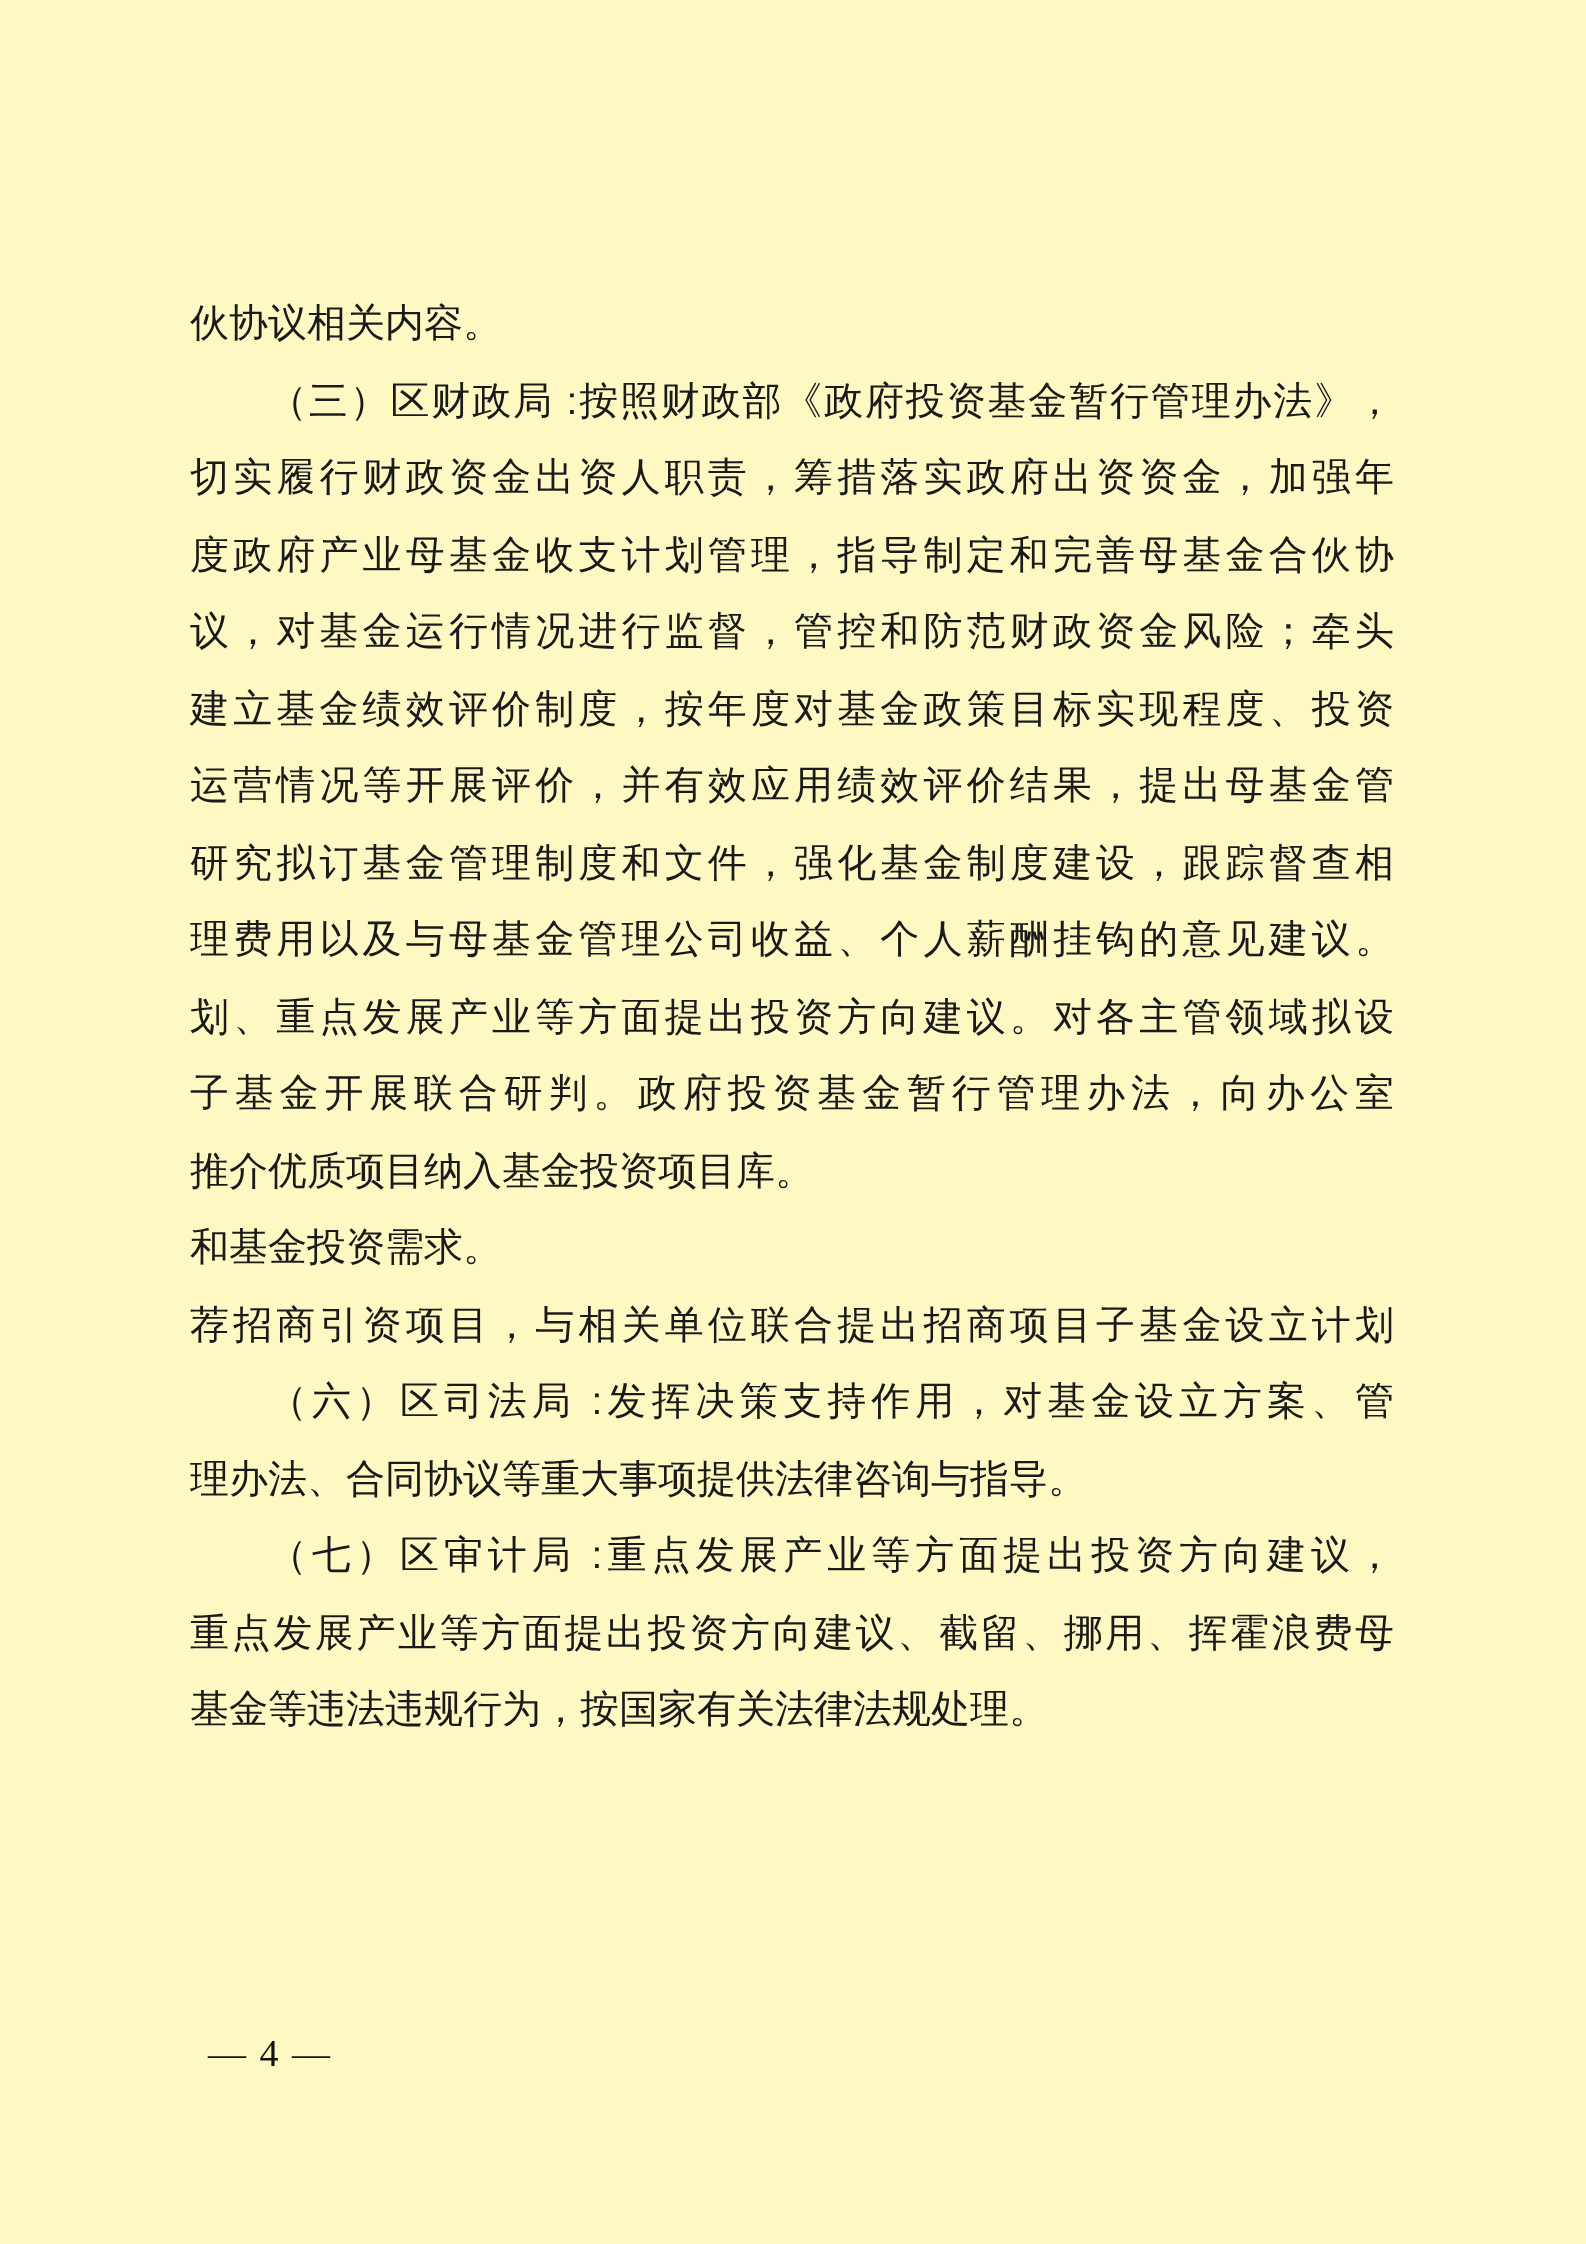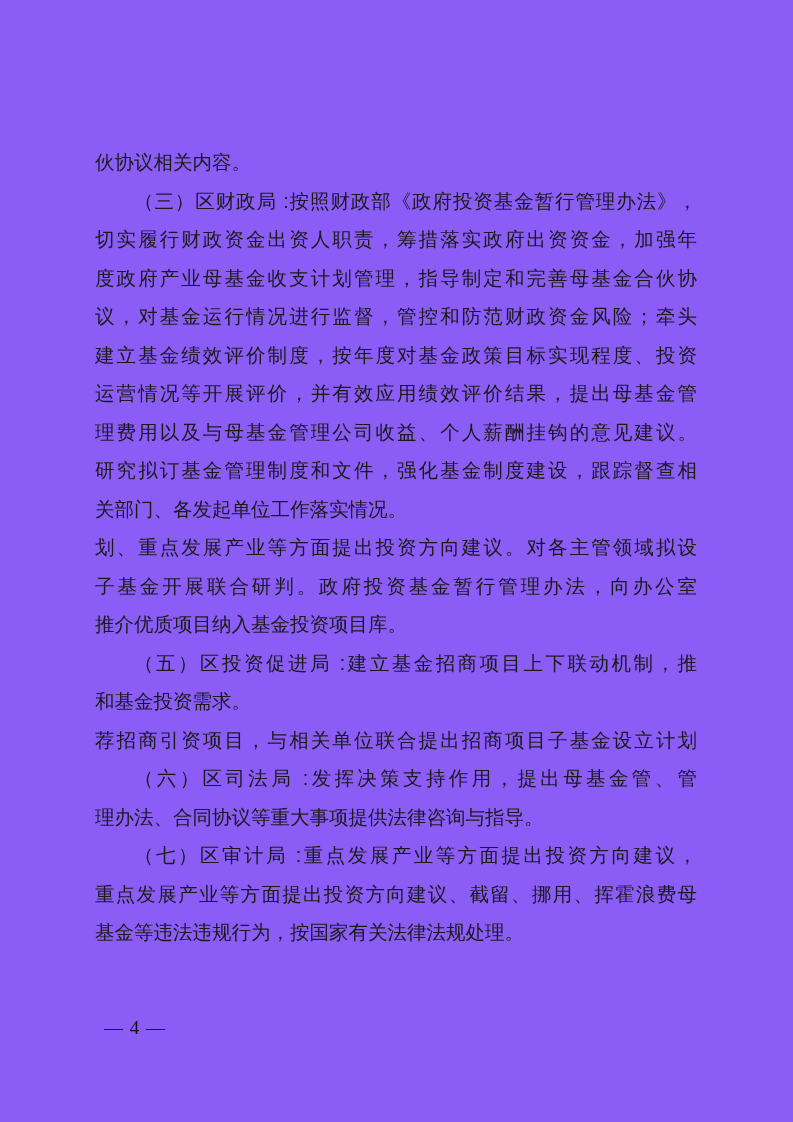--- a/index.html
+++ b/index.html
@@ -11,21 +11,21 @@
     height: 1122px;
     background: #ffffff;
     position: relative;
     overflow: hidden;
     font-family: "Liberation Sans", sans-serif;
     color: #1a1a1a;
   }
   .page {
     position: absolute;
     inset: 0;
-    background: #8b5cf6;
+    background: #fef9c3;
   }
   .doc-body {
     position: absolute;
     left: 95px;
     top: 143px;
     width: 602px;
   }
   .line {
     height: 38.5px;
     line-height: 38.5px;
@@ -61,30 +61,28 @@
 <div class="page">
 
   <main class="doc-body">
       <div class="line no-fill">伙协议相关内容。</div>
       <div class="line indent">（三）区财政局 :按照财政部《政府投资基金暂行管理办法》，</div>
       <div class="line">切实履行财政资金出资人职责，筹措落实政府出资资金，加强年</div>
       <div class="line">度政府产业母基金收支计划管理，指导制定和完善母基金合伙协</div>
       <div class="line">议，对基金运行情况进行监督，管控和防范财政资金风险；牵头</div>
       <div class="line">建立基金绩效评价制度，按年度对基金政策目标实现程度、投资</div>
       <div class="line">运营情况等开展评价，并有效应用绩效评价结果，提出母基金管</div>
+      <div class="line">研究拟订基金管理制度和文件，强化基金制度建设，跟踪督查相</div>
       <div class="line">理费用以及与母基金管理公司收益、个人薪酬挂钩的意见建议。</div>
-      <div class="line">研究拟订基金管理制度和文件，强化基金制度建设，跟踪督查相</div>
-      <div class="line no-fill">关部门、各发起单位工作落实情况。</div>
       <div class="line">划、重点发展产业等方面提出投资方向建议。对各主管领域拟设</div>
       <div class="line">子基金开展联合研判。政府投资基金暂行管理办法，向办公室</div>
       <div class="line no-fill">推介优质项目纳入基金投资项目库。</div>
-      <div class="line indent">（五）区投资促进局 :建立基金招商项目上下联动机制，推</div>
       <div class="line no-fill">和基金投资需求。</div>
       <div class="line">荐招商引资项目，与相关单位联合提出招商项目子基金设立计划</div>
-      <div class="line indent">（六）区司法局 :发挥决策支持作用，提出母基金管、管</div>
+      <div class="line indent">（六）区司法局 :发挥决策支持作用，对基金设立方案、管</div>
       <div class="line no-fill">理办法、合同协议等重大事项提供法律咨询与指导。</div>
       <div class="line indent">（七）区审计局 :重点发展产业等方面提出投资方向建议，</div>
       <div class="line">重点发展产业等方面提出投资方向建议、截留、挪用、挥霍浪费母</div>
       <div class="line no-fill">基金等违法违规行为，按国家有关法律法规处理。</div>
     </main>
 
   <footer class="page-footer">
     <span>— 4 —</span>
   </footer>
 

